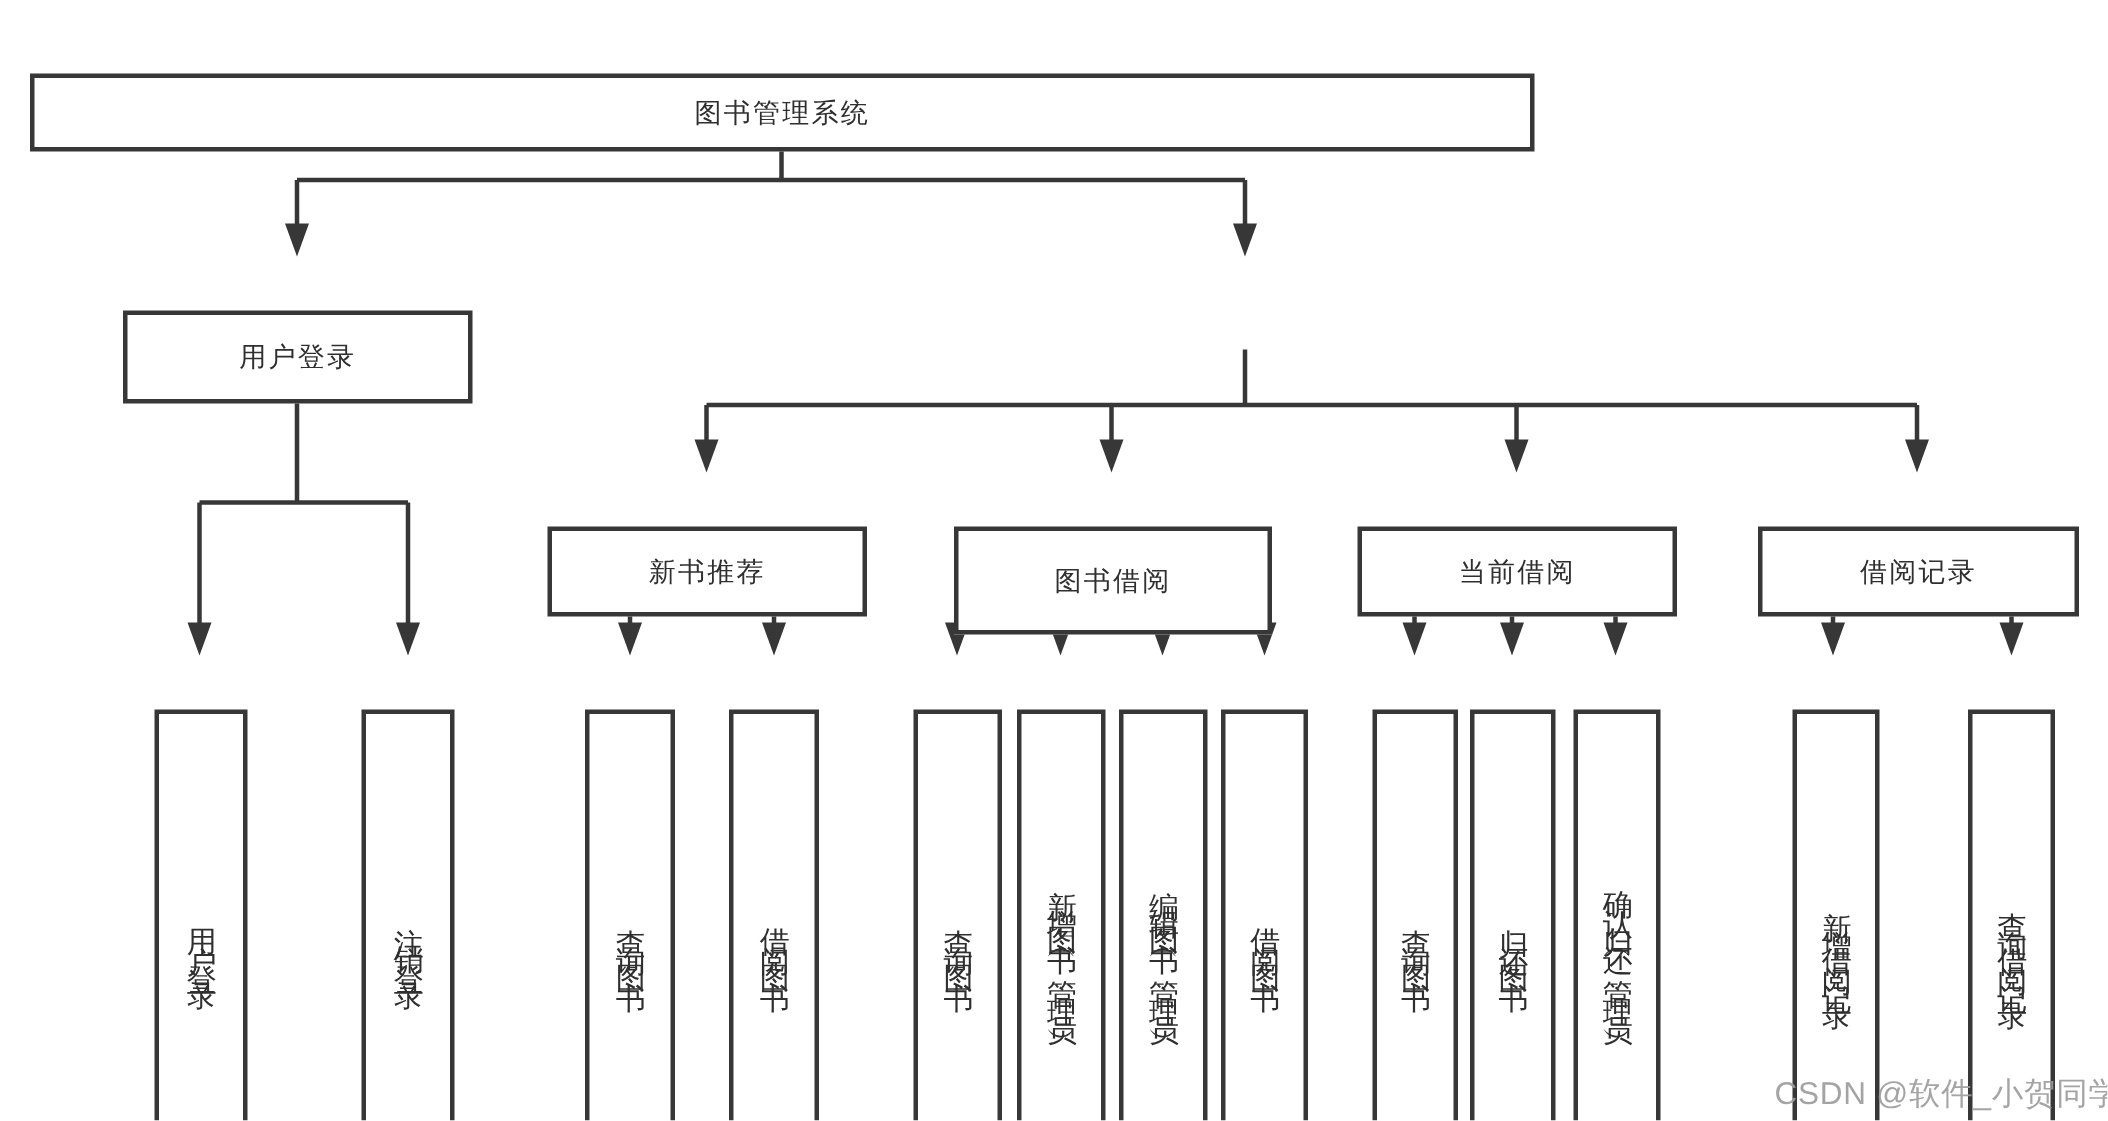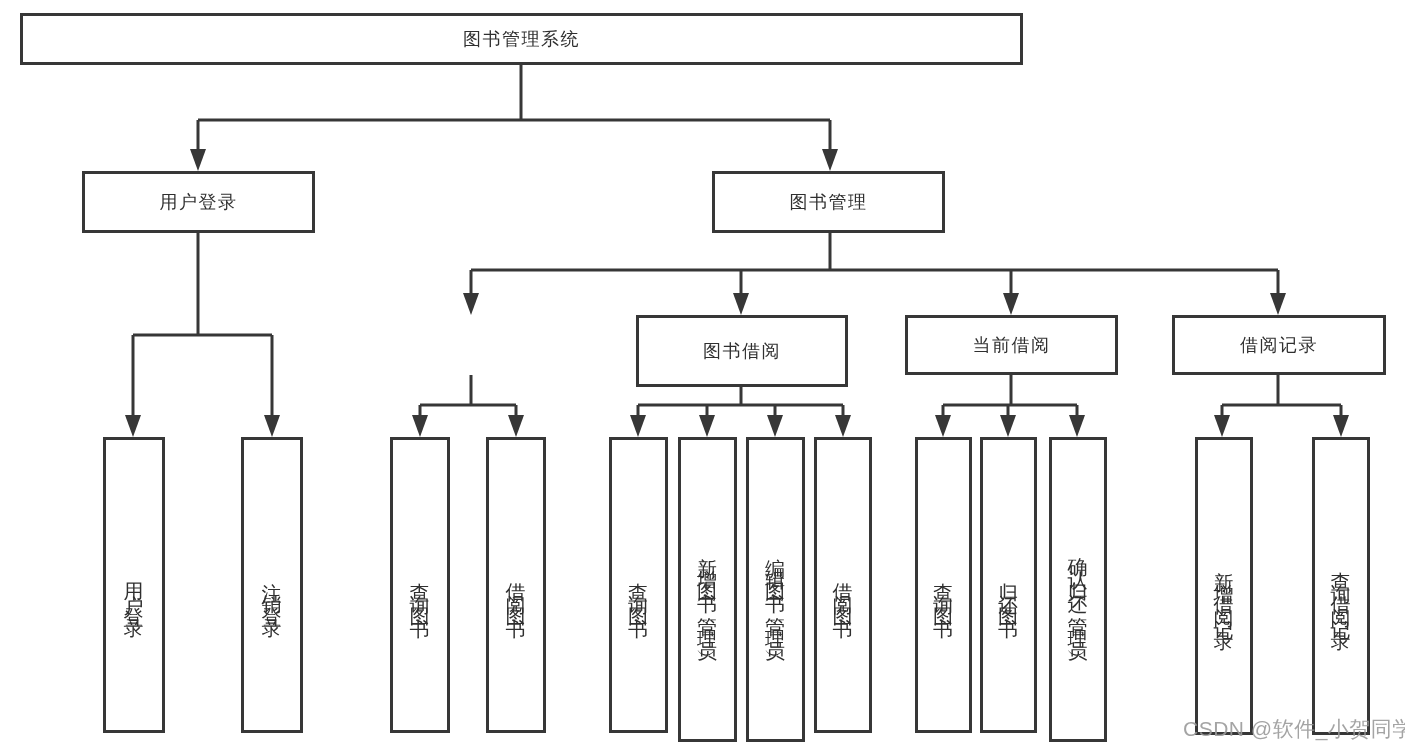--- a/index.html
+++ b/index.html
@@ -23,20 +23,21 @@
   }
   .box {
     position: absolute;
     box-sizing: border-box;
     border: 3px solid #373737;
     background: #ffffff;
     display: flex;
     align-items: center;
     justify-content: center;
     color: #2f2f2f;
+    margin-top: 36px;
   }
   .box .lbl {
     display: block;
     white-space: nowrap;
   }
   .horiz .lbl {
     font-size: 18px;
     letter-spacing: 1.5px;
   }
   .vert .lbl {
@@ -130,24 +131,24 @@
     </g>
   </svg>
 
   <div class="box horiz" style="left:20px; top:13px; width:1003px; height:52px">
     <span class="lbl">图书管理系统</span>
   </div>
 
   <div class="box horiz" style="left:82px; top:171px; width:233px; height:62px">
     <span class="lbl">用户登录</span>
   </div>
-  <div class="box horiz" style="left:712px; top:171px; width:233px; height:62px">
-    <span class="lbl">图书管理</span>
-  </div>
-
+
+  <div class="box horiz" style="left:365px; top:315px; width:213px; height:60px">
+    <span class="lbl">新书推荐</span>
+  </div>
   <div class="box horiz" style="left:636px; top:315px; width:212px; height:72px">
     <span class="lbl">图书借阅</span>
   </div>
   <div class="box horiz" style="left:1172px; top:315px; width:214px; height:60px">
     <span class="lbl">借阅记录</span>
   </div>
   <div class="box horiz" style="left:905px; top:315px; width:213px; height:60px">
     <span class="lbl">当前借阅</span>
   </div>
 

